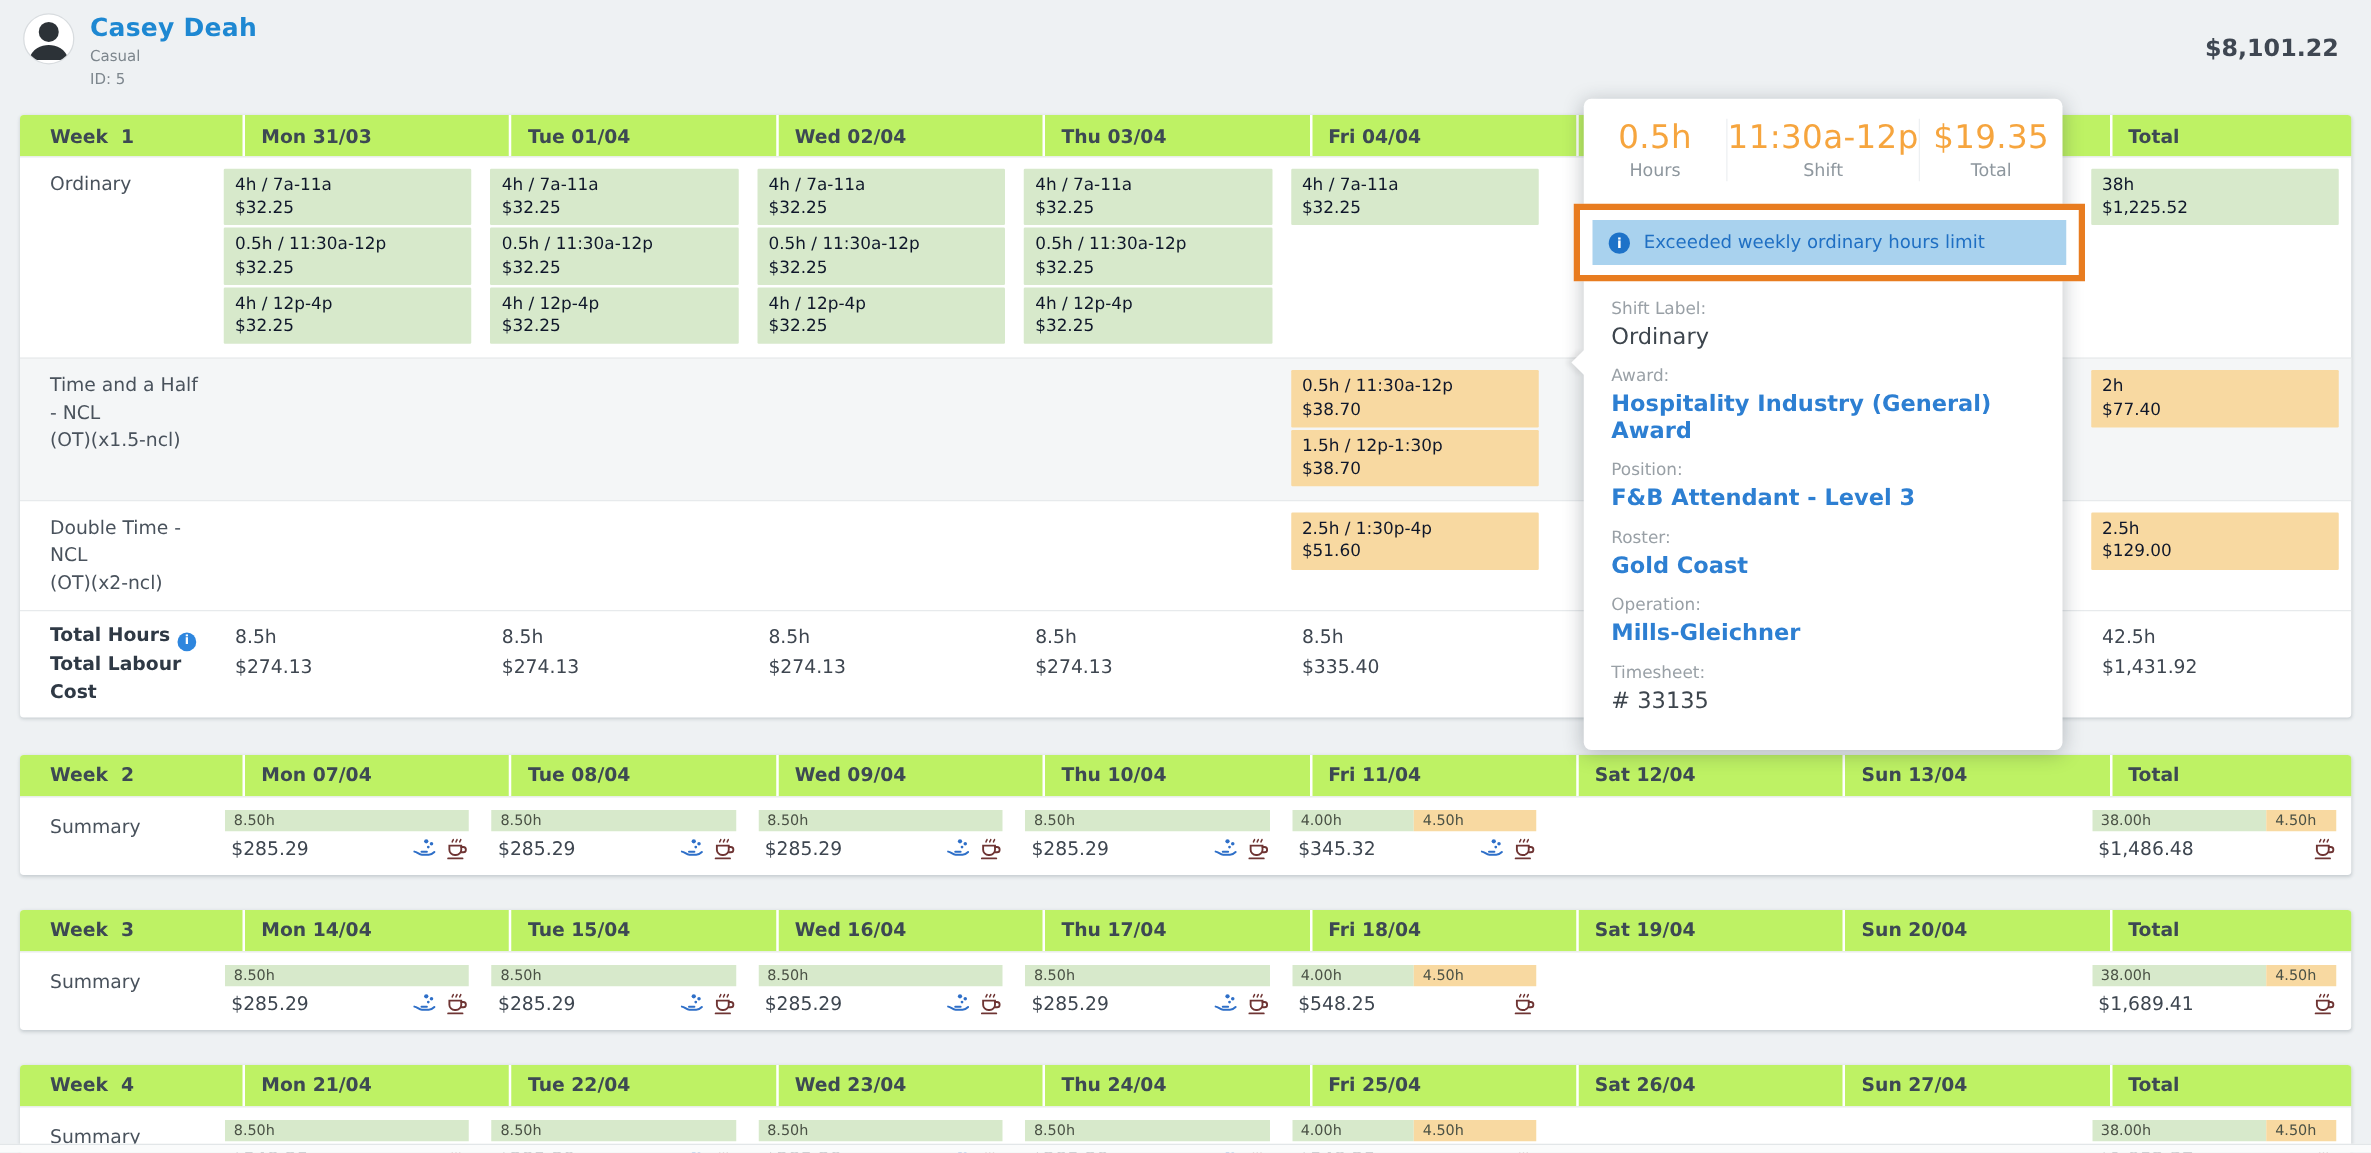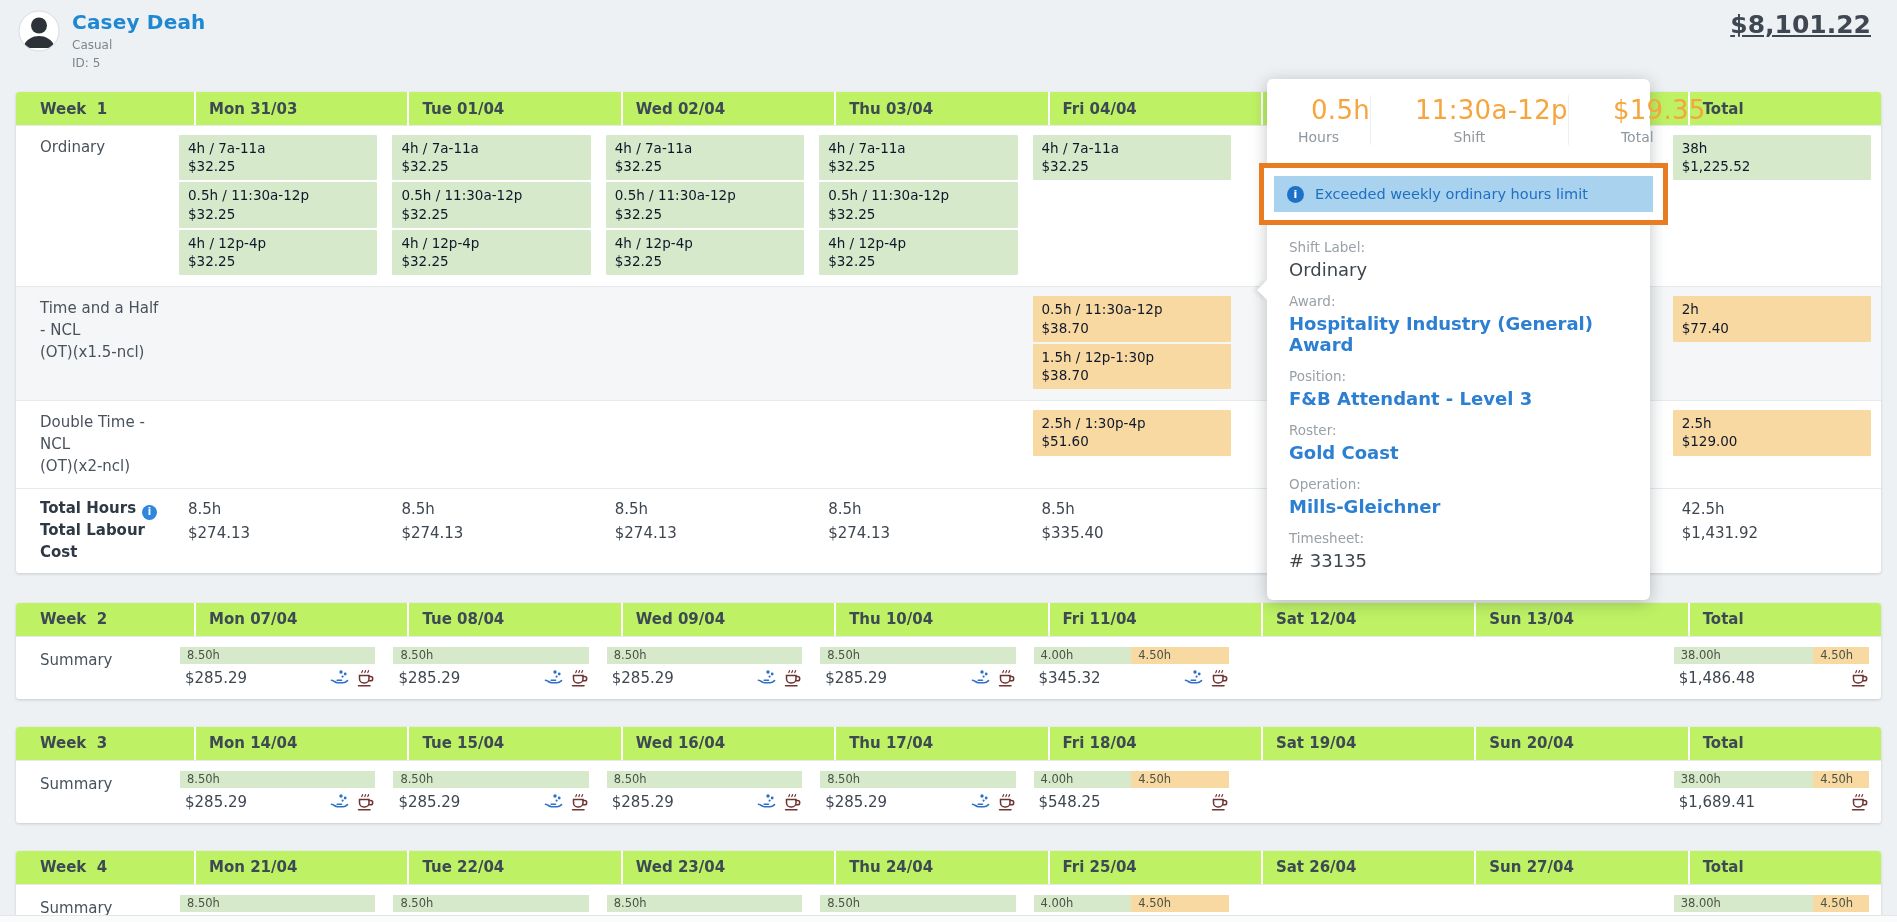--- a/index.html
+++ b/index.html
@@ -8,21 +8,21 @@
     position:relative; width:1897px; height:922px; overflow:hidden;
     background:#eef1f3; font-family:"DejaVu Sans", sans-serif; color:#3e4650;
   }
 
   
   .page-header { display:flex; align-items:flex-start; padding:10px 26px 0 18px; height:92px; }
   .avatar { width:42px; height:42px; margin-right:12px; flex:0 0 auto; }
   .emp-name { color:#1e88d2; font-size:20px; font-weight:700; letter-spacing:.2px; cursor:pointer; }
   .emp-type { color:#7d868d; font-size:12px; margin-top:4px; }
   .emp-id   { color:#7d868d; font-size:12px; margin-top:4px; }
-  .total-pay { margin-left:auto; font-size:25px; font-weight:700; color:#3f4752;text-decoration:underline; }
+  .total-pay { margin-left:auto; margin-top:18px; font-size:19px; font-weight:700; color:#3f4752; }
 
   
   .card { background:#fff; border-radius:3px; margin:0 16px 30px;
           box-shadow:0 1px 3px rgba(40,60,70,.2); position:relative; }
   .card.sum-card { margin-bottom:28px; }
   .grid { display:grid; grid-template-columns:158px repeat(8,1fr); }
   .wk-band { background:#bef264; height:33px; border-radius:3px 3px 0 0; overflow:hidden; }
   .band-title { display:flex; align-items:center; padding-left:24px; font-size:15px;
                 font-weight:600; color:#3d4953; white-space:pre; }
   .band-day { display:flex; align-items:center; padding-left:13px; border-left:2px solid #fff;
@@ -58,21 +58,21 @@
 
   
   .popup { position:absolute; left:1267px; top:79px; width:383px; z-index:10;
            background:#fff; border-radius:6px; box-shadow:0 3px 16px rgba(30,40,50,.28); }
   .popup::before { content:""; position:absolute; left:-7px; top:204px; width:14px; height:14px;
                    background:#fff; transform:rotate(45deg);
                    box-shadow:-3px 3px 4px rgba(0,0,0,.07); }
   .pp-stats { display:flex; padding:16px 0 12px; }
   .pp-stat { flex:1 1 0; text-align:center; border-left:1px solid #edf0f2; }
   .pp-stat:first-child { border-left:none; }
-  .pp-val { font-size:26px; color:#f6a53e; letter-spacing:.3px; white-space:nowrap;margin-left:44px; }
+  .pp-val { font-size:26px; color:#f6a53e; letter-spacing:.3px; white-space:nowrap; }
   .pp-lbl { font-size:14px; color:#8e979e; margin-top:4px; }
   .pp-warn-wrap { position:relative; margin:6px -18px 14px -8px; border:5px solid #e87c20;
                   padding:8px 10px; background:#fff; }
   .pp-warn { display:flex; align-items:center; gap:11px; height:36px; padding-left:13px;
              background:#a9d2ee; color:#1f6fc3; font-size:14.5px; font-weight:500; }
   .pp-info { display:inline-flex; align-items:center; justify-content:center; flex:0 0 auto;
              width:17px; height:17px; border-radius:50%; background:#1d72c8; color:#fff;
              font-size:11px; font-weight:700; font-style:normal; }
   .pp-fields { padding:0 16px 16px 22px; }
   .pp-field { margin-bottom:13px; }

